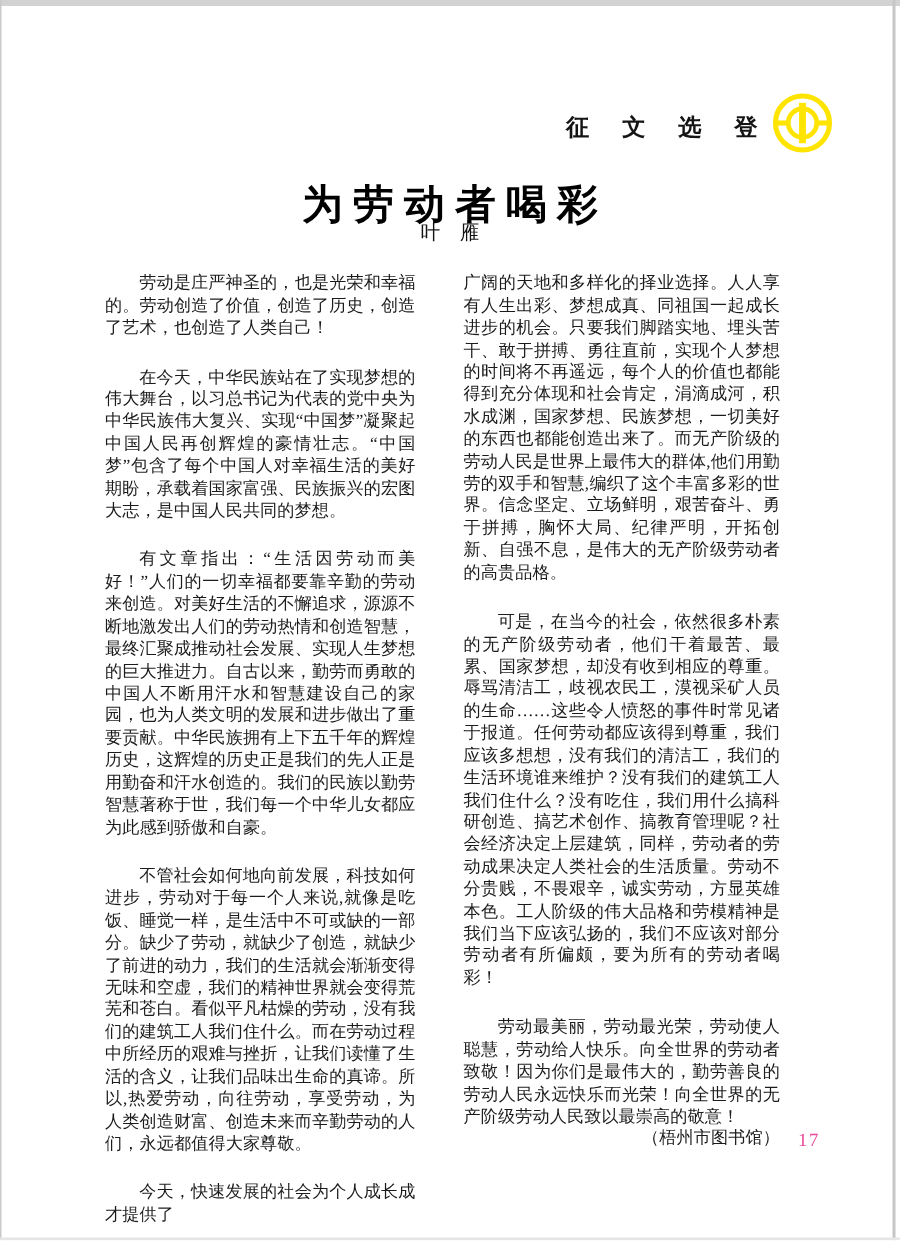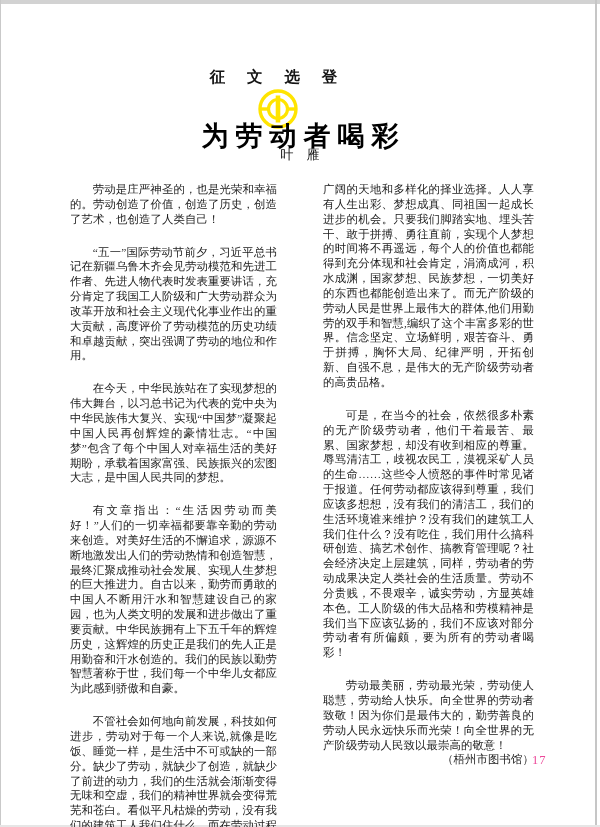--- a/index.html
+++ b/index.html
@@ -13,21 +13,21 @@
     color: #1b1b1b;
   }
   .edge-top   { position:absolute; top:0; left:0; right:0; height:4px; background:#d2d2d2; }
   .edge-left  { position:absolute; top:0; left:0; bottom:0; width:1px; background:#c9c9c9; }
   .edge-right { position:absolute; top:0; left:595px; bottom:0; width:2px; background:#c6c6c6; }
   .edge-bottom{ position:absolute; bottom:0; left:0; right:0; height:2px; background:#e6e6e6; }
 
   .header {
     position: absolute;
     top: 61px; left: 0; right: 44px;
-    display: flex; justify-content: flex-end; align-items: center; flex-direction: column;
+    display: flex; justify-content: flex-end; align-items: center;
   }
   .header-label {
     font-size: 15.5px;
     font-weight: bold;
     letter-spacing: 9px;
     color: #141414;
     white-space: nowrap;
     padding-top: 6px;
   }
   .logo { width: 42px; height: 42px; display: inline-block; }
@@ -54,21 +54,21 @@
 
   .col {
     position: absolute;
     top: 164px;
     text-align: justify;
     font-size: 11.4px;
     line-height: 14.85px;
     letter-spacing: 0.1px;
   }
   .col-left  { left: 52px;  width: 243px; }
-  .col-right { left: 305px; width: 247px; }
+  .col-right { left: 291px; width: 247px; }
   .para { margin: 18px; }
   .para.indent { text-indent: 2em; }
   .attribution { float: right; }
 
   .page-number {
     position: absolute;
     top: 753px; left: 532px;
     font-size: 12.5px;
     letter-spacing: 1px;
     color: #ec4899;
@@ -94,21 +94,20 @@
         <rect x="31" y="19.3" width="7.5" height="3.4" fill="#FFE400"></rect>
       </svg>
     </span>
   </div>
 
   <h1 class="title">为劳动者喝彩</h1>
   <div class="author">叶　雁</div>
 
   <div class="col col-left" id="col-left">
       <p class="para indent">劳动是庄严神圣的，也是光荣和幸福的。劳动创造了价值，创造了历史，创造了艺术，也创造了人类自己！</p>
-      <p class="para indent">“五一”国际劳动节前夕，习近平总书记在新疆乌鲁木齐会见劳动模范和先进工作者、先进人物代表时发表重要讲话，充分肯定了我国工人阶级和广大劳动群众为改革开放和社会主义现代化事业作出的重大贡献，高度评价了劳动模范的历史功绩和卓越贡献，突出强调了劳动的地位和作用。</p>
       <p class="para indent">在今天，中华民族站在了实现梦想的伟大舞台，以习总书记为代表的党中央为中华民族伟大复兴、实现“中国梦”凝聚起中国人民再创辉煌的豪情壮志。“中国梦”包含了每个中国人对幸福生活的美好期盼，承载着国家富强、民族振兴的宏图大志，是中国人民共同的梦想。</p>
       <p class="para indent">有文章指出：“生活因劳动而美好！”人们的一切幸福都要靠辛勤的劳动来创造。对美好生活的不懈追求，源源不断地激发出人们的劳动热情和创造智慧，最终汇聚成推动社会发展、实现人生梦想的巨大推进力。自古以来，勤劳而勇敢的中国人不断用汗水和智慧建设自己的家园，也为人类文明的发展和进步做出了重要贡献。中华民族拥有上下五千年的辉煌历史，这辉煌的历史正是我们的先人正是用勤奋和汗水创造的。我们的民族以勤劳智慧著称于世，我们每一个中华儿女都应为此感到骄傲和自豪。</p>
       <p class="para indent">不管社会如何地向前发展，科技如何进步，劳动对于每一个人来说,就像是吃饭、睡觉一样，是生活中不可或缺的一部分。缺少了劳动，就缺少了创造，就缺少了前进的动力，我们的生活就会渐渐变得无味和空虚，我们的精神世界就会变得荒芜和苍白。看似平凡枯燥的劳动，没有我们的建筑工人我们住什么。而在劳动过程中所经历的艰难与挫折，让我们读懂了生活的含义，让我们品味出生命的真谛。所以,热爱劳动，向往劳动，享受劳动，为人类创造财富、创造未来而辛勤劳动的人们，永远都值得大家尊敬。</p>
       <p class="para indent">今天，快速发展的社会为个人成长成才提供了</p>
     </div>
   <div class="col col-right" id="col-right">
       <p class="para">广阔的天地和多样化的择业选择。人人享有人生出彩、梦想成真、同祖国一起成长进步的机会。只要我们脚踏实地、埋头苦干、敢于拼搏、勇往直前，实现个人梦想的时间将不再遥远，每个人的价值也都能得到充分体现和社会肯定，涓滴成河，积水成渊，国家梦想、民族梦想，一切美好的东西也都能创造出来了。而无产阶级的劳动人民是世界上最伟大的群体,他们用勤劳的双手和智慧,编织了这个丰富多彩的世界。信念坚定、立场鲜明，艰苦奋斗、勇于拼搏，胸怀大局、纪律严明，开拓创新、自强不息，是伟大的无产阶级劳动者的高贵品格。</p>
       <p class="para indent">可是，在当今的社会，依然很多朴素的无产阶级劳动者，他们干着最苦、最累、国家梦想，却没有收到相应的尊重。辱骂清洁工，歧视农民工，漠视采矿人员的生命……这些令人愤怒的事件时常见诸于报道。任何劳动都应该得到尊重，我们应该多想想，没有我们的清洁工，我们的生活环境谁来维护？没有我们的建筑工人我们住什么？没有吃住，我们用什么搞科研创造、搞艺术创作、搞教育管理呢？社会经济决定上层建筑，同样，劳动者的劳动成果决定人类社会的生活质量。劳动不分贵贱，不畏艰辛，诚实劳动，方显英雄本色。工人阶级的伟大品格和劳模精神是我们当下应该弘扬的，我们不应该对部分劳动者有所偏颇，要为所有的劳动者喝彩！</p>
       <p class="para indent">劳动最美丽，劳动最光荣，劳动使人聪慧，劳动给人快乐。向全世界的劳动者致敬！因为你们是最伟大的，勤劳善良的劳动人民永远快乐而光荣！向全世界的无产阶级劳动人民致以最崇高的敬意！<span class="attribution">（梧州市图书馆）</span></p>
     </div>

